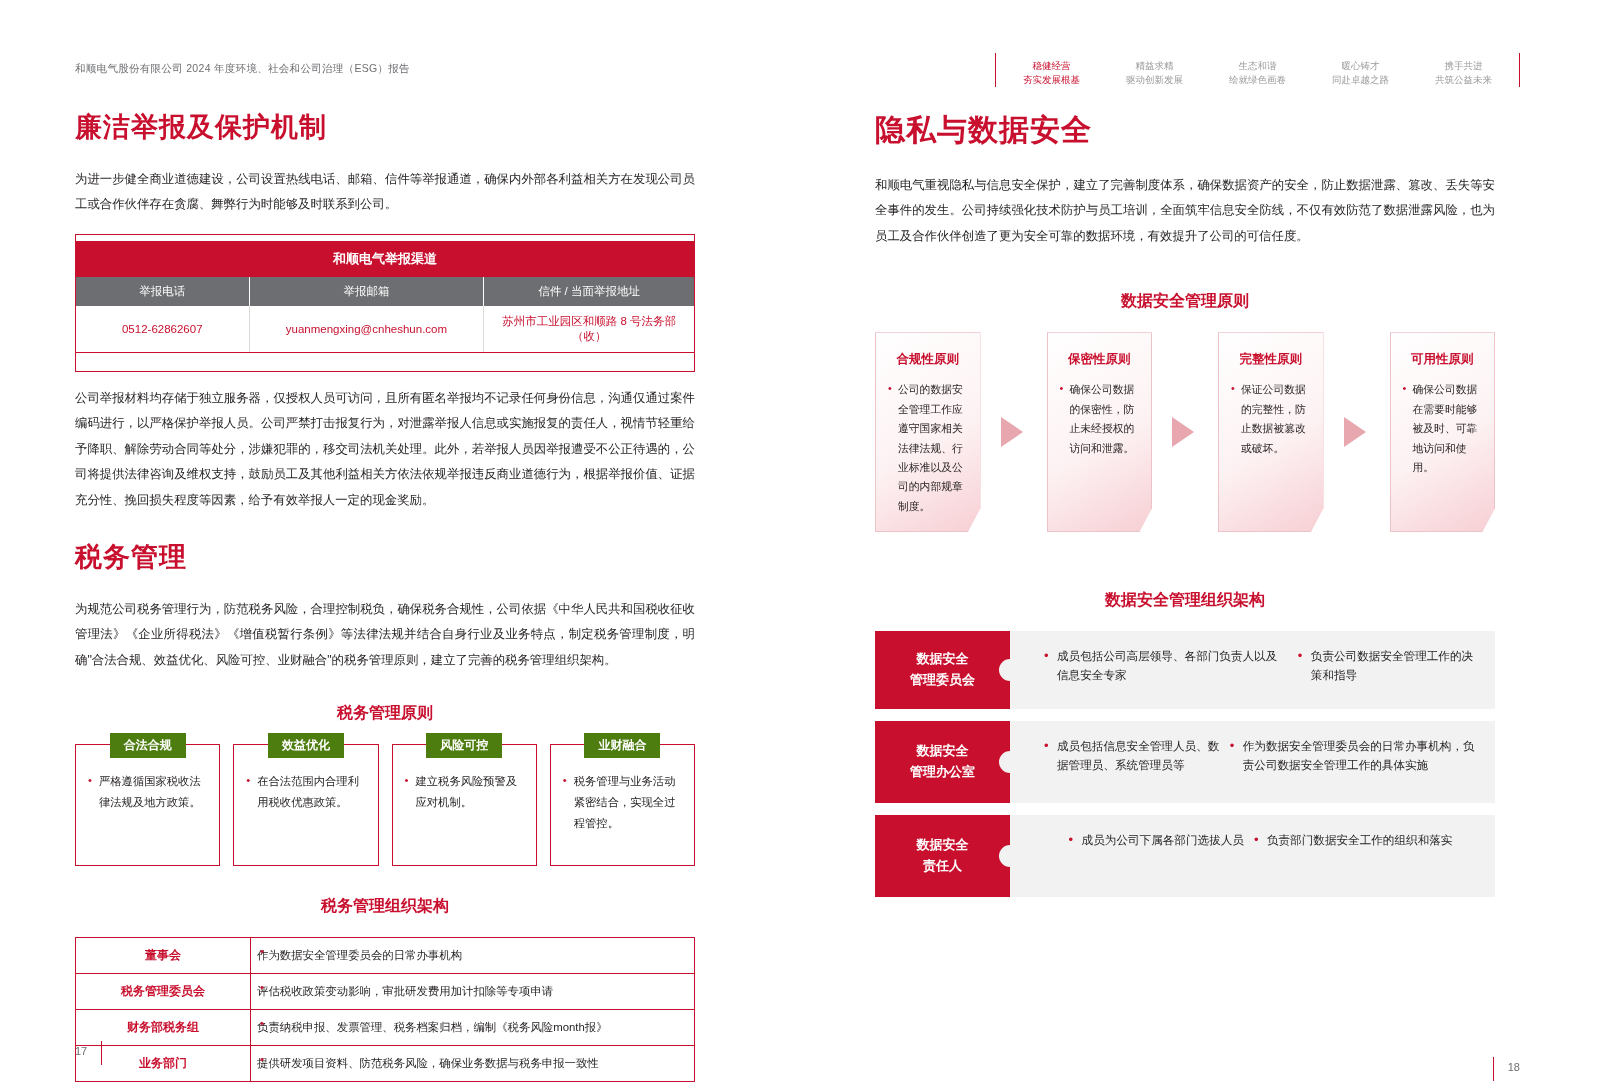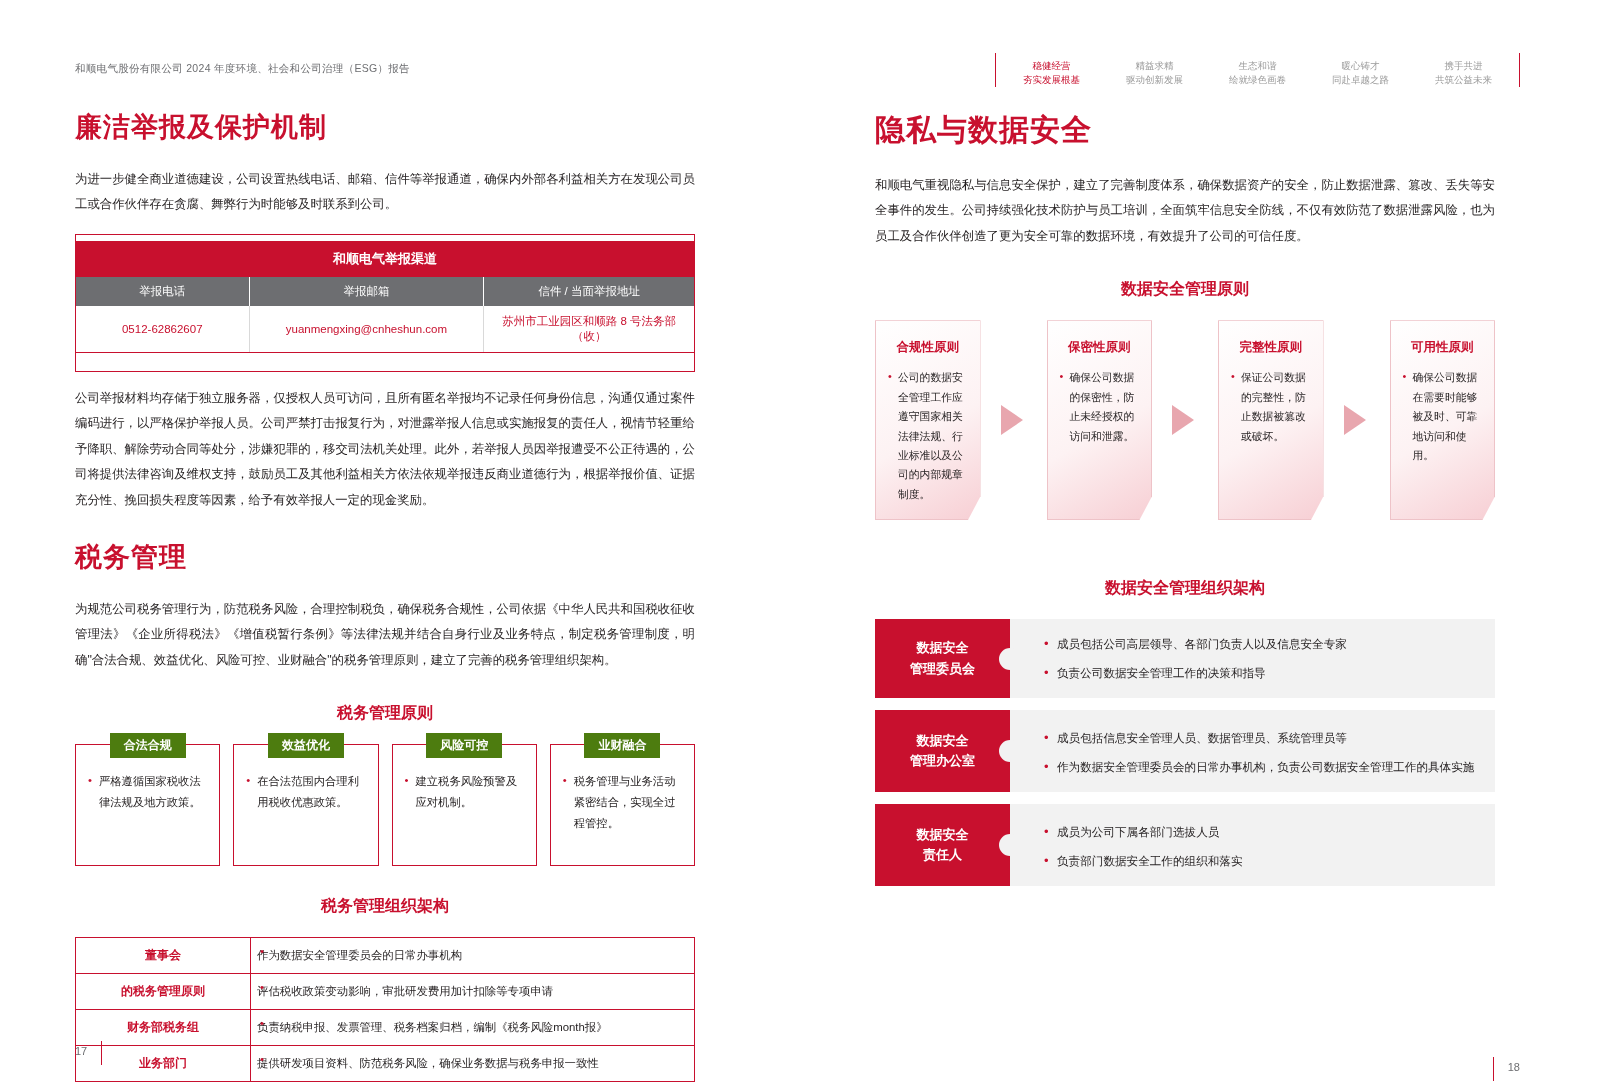--- a/index.html
+++ b/index.html
@@ -144,21 +144,21 @@
     display: flex; align-items: center; justify-content: center;
     text-align: center; font-size: 13px; font-weight: bold; line-height: 1.6;
     position: relative; flex: 0 0 135px;
   }
   .pz-left::after {
     content: ""; position: absolute; right: -11px; top: 50%; transform: translateY(-50%);
     width: 22px; height: 22px; border-radius: 50%; background: #c8102e;
   }
   .pz-right {
     flex: 1; background: #f2f2f2; padding: 16px 18px 16px 34px;
-    display: flex; flex-direction: column; justify-content: flex-end; gap: 10px;
+    display: flex; flex-direction: row; justify-content: center; gap: 10px;
     position: relative;
   }
   .pz-right::before {
     content: ""; position: absolute; left: -11px; top: 50%; transform: translateY(-50%);
     width: 22px; height: 22px; border-radius: 50%; background: #f2f2f2;
   }
   .pz-li {
     font-size: 11.6px; line-height: 1.6; color: #231f20;
     position: relative; padding-left: 13px;
   }
@@ -233,21 +233,21 @@
 
     <h2 class="center">税务管理组织架构</h2>
 
     <table class="org-table">
       <tbody>
           <tr>
         <td class="org-k">董事会</td>
         <td class="org-v">作为数据安全管理委员会的日常办事机构</td>
       </tr>
       <tr>
-        <td class="org-k">的税务管理原则</td>
+        <td class="org-k">税务管理委员会</td>
         <td class="org-v">评估税收政策变动影响，审批研发费用加计扣除等专项申请</td>
       </tr>
       <tr>
         <td class="org-k">财务部税务组</td>
         <td class="org-v">负责纳税申报、发票管理、税务档案归档，编制《税务风险month报》</td>
       </tr>
       <tr>
         <td class="org-k">业务部门</td>
         <td class="org-v">提供研发项目资料、防范税务风险，确保业务数据与税务申报一致性</td>
       </tr>
@@ -283,21 +283,21 @@
       </div>
       <div class="rh-rule"></div>
     </div>
 
     <div style="height:110px"></div>
 
     <h1 class="sect">隐私与数据安全</h1>
 
     <p class="body">和顺电气重视隐私与信息安全保护，建立了完善制度体系，确保数据资产的安全，防止数据泄露、篡改、丢失等安全事件的发生。公司持续强化技术防护与员工培训，全面筑牢信息安全防线，不仅有效防范了数据泄露风险，也为员工及合作伙伴创造了更为安全可靠的数据环境，有效提升了公司的可信任度。</p>
 
-    <h2 class="center" style="margin-top:30px">数据安全管理原则</h2>
+    <h2 class="center" style="margin-top:42px">数据安全管理原则</h2>
 
     <div class="ds-row">
       <div class="ds-card">
         <h4>合规性原则</h4>
         <div class="li">公司的数据安全管理工作应遵守国家相关法律法规、行业标准以及公司的内部规章制度。</div>
       </div>
       <div class="ds-arrow">
         <svg width="26" height="34" viewBox="0 0 26 34">
             <polygon points="0,2 22,17 0,32" fill="#e8a6ae"></polygon>
           </svg>

